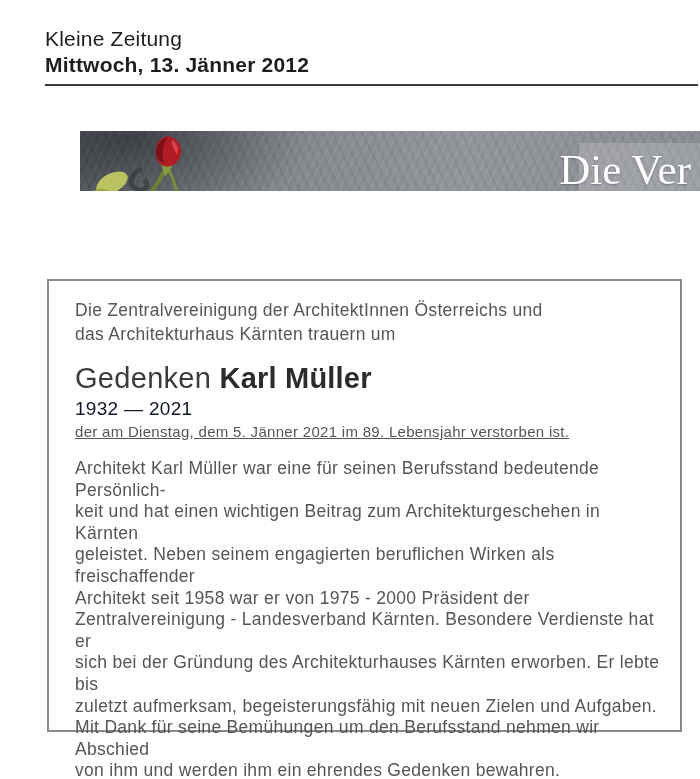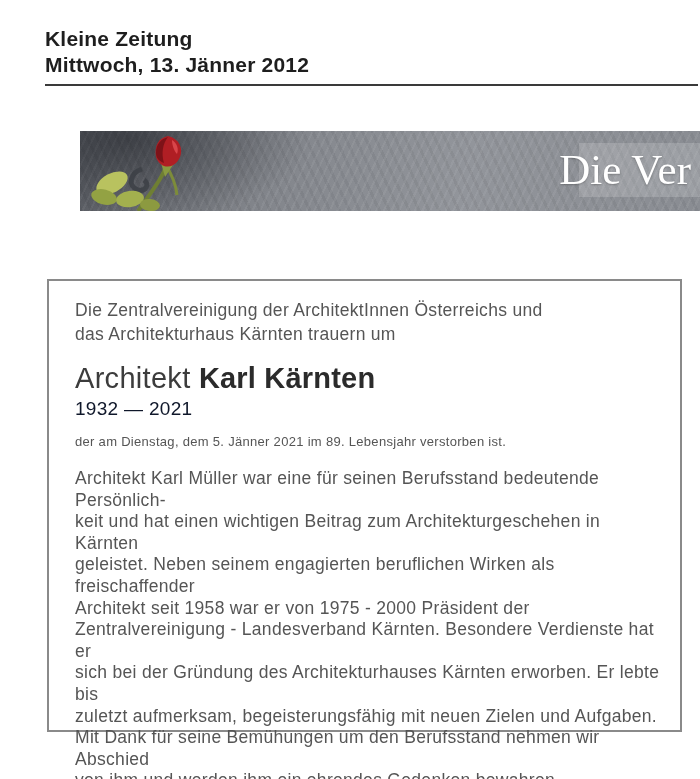--- a/index.html
+++ b/index.html
@@ -10,32 +10,32 @@
     background:#ffffff;
     font-family:"Liberation Sans", sans-serif;
     overflow:hidden;
   }
   
   .masthead {
     position:absolute; left:45px; top:26px; right:2px;
     color:#1e1e1e;
   }
   .masthead .pub {
-    font-size:21px; font-weight:700; letter-spacing:0.2px; line-height:26px;
+    font-size:21px; font-weight:400; letter-spacing:0.2px; line-height:26px;
   }
   .masthead .date {
     font-size:21px; font-weight:600; letter-spacing:0.2px; line-height:26px;
   }
   .masthead-rule {
     position:absolute; left:45px; right:2px; top:84px;
     border-top:2px solid #3a3a3a;
   }
   
   .banner {
-    position:absolute; left:60px; right:0; top:131px; height:80px;
+    position:absolute; left:60px; right:0; top:131px; height:60px;
     overflow:hidden;
     background:
       radial-gradient(ellipse 260px 120px at 8% 10%, rgba(10,12,18,0.45), transparent 70%),
       repeating-linear-gradient(115deg, rgba(255,255,255,0.06) 0 2px, transparent 2px 7px),
       repeating-linear-gradient(65deg, rgba(0,0,0,0.05) 0 3px, transparent 3px 9px),
       linear-gradient(100deg, #5e6167 0%, #82858b 30%, #92959b 62%, #898c92 100%);
     margin-left: 20px;
   }
   .banner-band {
     position:absolute; left:499px; right:0; top:12px; height:54px;
@@ -64,22 +64,22 @@
   }
   .obit-name-line {
     margin-top:15px;
     font-size:29px; line-height:34px; color:#3c3c3c;
   }
   .obit-name-line .name-strong { font-weight:700; letter-spacing:0.2px; color:#2b2b2b; }
   .obit-years {
     font-size:19px; line-height:24px; margin-top:2px; color:#0f172a;
   }
   .obit-death {
-    margin-top:10px;
-    font-size:13px; line-height:22px; color:#555555;
+    margin-top:0;
+    font-size:15px; line-height:22px; color:#555555;text-decoration:underline;
   }
   .obit-body {
     margin-top:15px;
     font-size:17.5px; line-height:21.6px; white-space:pre-line;
     color:#555555;
   }
 </style>
 </head>
 <body>
 
@@ -113,21 +113,21 @@
       <path d="M92,9 C97,12 99,18 97,23 C94,20 92,14 92,9 Z" fill="#d8454a"></path>
     </svg>
   </div>
 
   <div class="obit-box">
 
     <div class="obit-intro light">Die Zentralvereinigung der ArchitektInnen Österreichs und
 das Architekturhaus Kärnten trauern um</div>
 
     <div class="obit-name-line light">
-      <span>Architekt </span><span class="name-strong">Karl Kärnten</span>
+      <span>Gedenken </span><span class="name-strong">Karl Müller</span>
     </div>
 
     <div class="obit-years light">1932 — 2021</div>
 
     <div class="obit-death light">der am Dienstag, dem 5. Jänner 2021 im 89. Lebensjahr verstorben ist.</div>
 
     <div class="obit-body light">Architekt Karl Müller war eine für seinen Berufsstand bedeutende Persönlich-
 keit und hat einen wichtigen Beitrag zum Architekturgeschehen in Kärnten
 geleistet. Neben seinem engagierten beruflichen Wirken als freischaffender
 Architekt seit 1958 war er von 1975 - 2000 Präsident der

